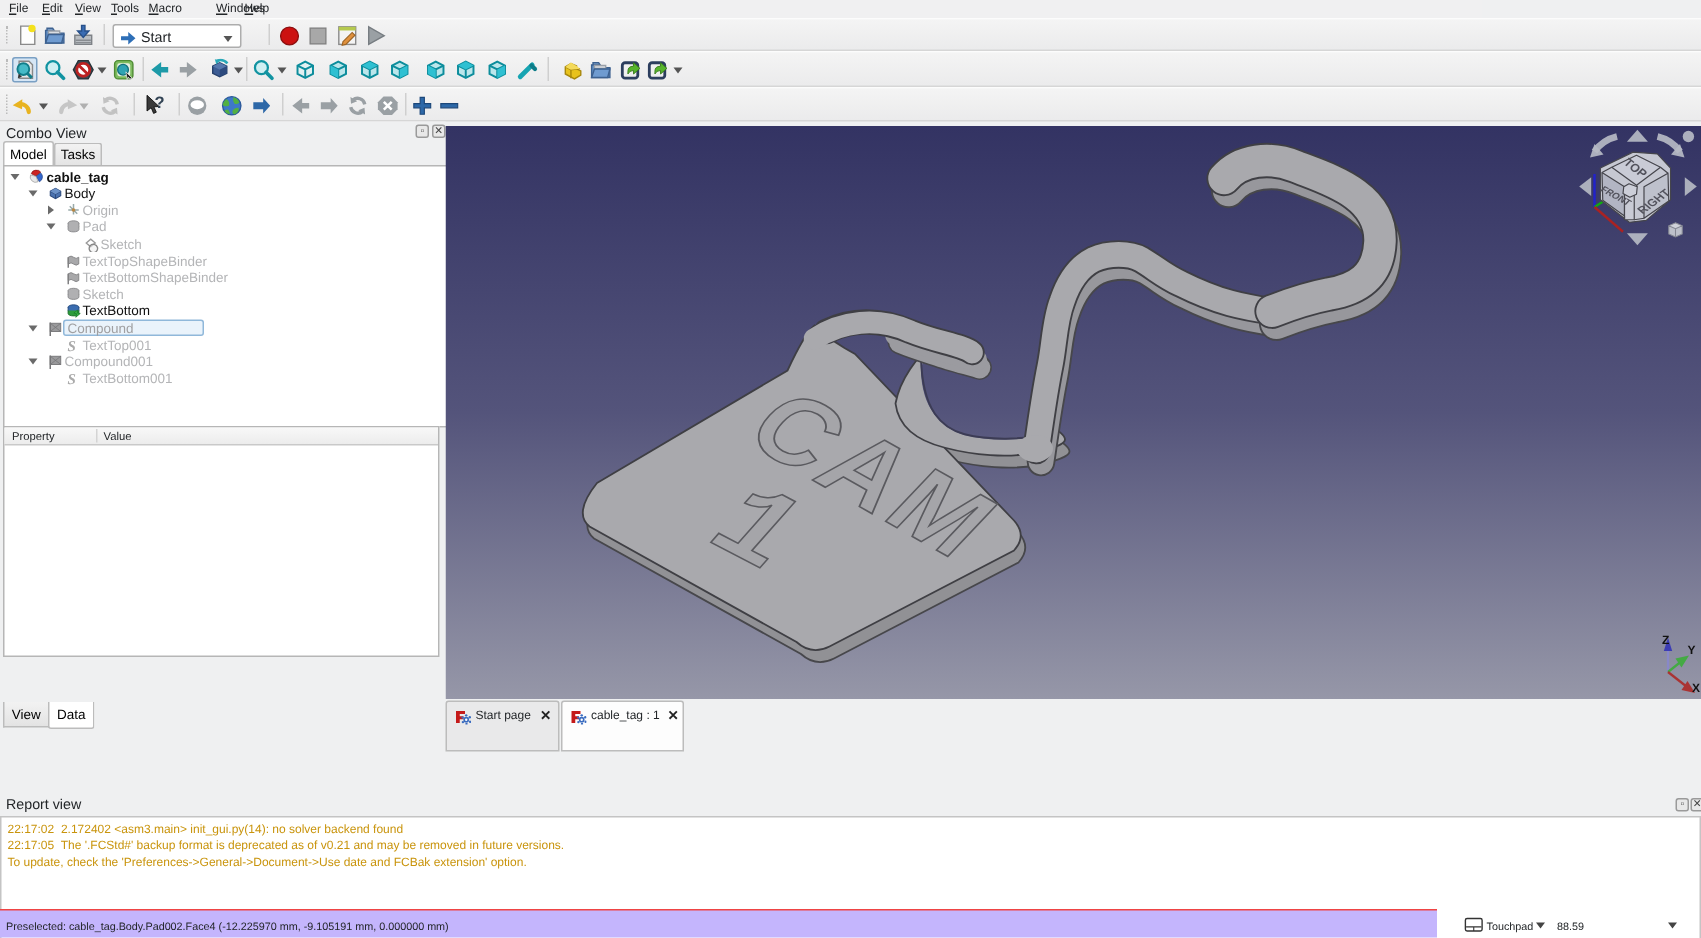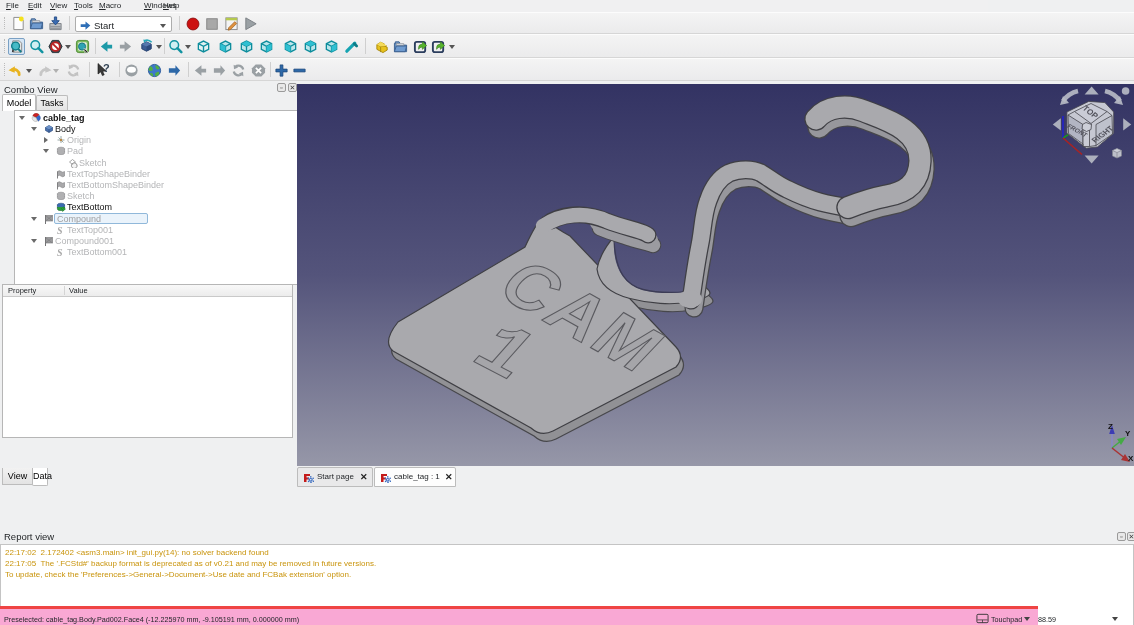--- a/index.html
+++ b/index.html
@@ -19,49 +19,49 @@
 .grip { position:absolute; width:3px; top:4px; bottom:4px; border-left:1px dotted #bbb; }
 .ico { position:absolute; }
 .dd { position:absolute; top:10px; width:0; height:0; border-left:3.2px solid transparent; border-right:3.2px solid transparent; border-top:4px solid #555; }
 .dd.dis { border-top-color:#b0b0b0; }
 
 #dock { left:0; top:81px; width:297px; height:406px; background:#eff0f1; }
 #cvtitle { left:4px; top:3px; font-size:9.5px; color:#232629; }
 .winbtn { position:absolute; top:2px; width:9px; height:9px; border:1px solid #9a9a9a; border-radius:2px; background:#e8e8e8; font-size:7px; line-height:7px; text-align:center; color:#444; }
 .tab { position:absolute; border:1px solid #bcbcbc; border-bottom:none; border-radius:2px 2px 0 0; text-align:center; background:linear-gradient(#f2f2f2,#e3e3e3); }
 .tab.sel { background:#fff; }
-#treebox { left:2px; top:29px; width:342px; height:175px; background:#fff; border:1px solid #b6b6b6; overflow:hidden;margin-left:12px; }
+#treebox { left:2px; top:29px; width:342px; height:175px; background:#fff; border:1px solid #b6b6b6; overflow:hidden; }
 .trow { position:absolute; height:11px; font-size:9px; line-height:11px; white-space:nowrap; color:#b4b5b7; }
 .trow b.k { color:#111; font-weight:bold; }
 .trow .k2 { color:#111; }
 .exp { position:absolute; width:0; height:0; }
 .expd { border-left:3.5px solid transparent; border-right:3.5px solid transparent; border-top:4.5px solid #6a6a6a; margin-top:3px; }
 .expr { border-top:3.5px solid transparent; border-bottom:3.5px solid transparent; border-left:4.5px solid #6a6a6a; margin-top:2px; }
 .ticon { position:absolute; width:10px; height:10px; top:0px; }
 #propbox { left:2px; top:203px; width:291px; height:154px; background:#fff; border:1px solid #b6b6b6; }
 #prophdr { position:absolute; left:0; top:0; width:100%; height:12px; background:linear-gradient(#f8f8f8,#ececec); border-bottom:1px solid #c9c9c9; font-size:7.5px; color:#232629; }
 #prophdr .c1 { position:absolute; left:5px; top:1px; }
 #prophdr .c2 { position:absolute; left:66px; top:1px; }
 #prophdr .dv { position:absolute; left:61px; top:1px; bottom:1px; width:1px; background:#d4d4d4; }
 
 #vdtabs { left:0px; top:386px; width:297px; height:20px; font-size:9px; }
 
 #viewport { left:297px; top:84px; width:837px; height:382px; }
 
 #doctabs { left:297px; top:466px; width:837px; height:21px; background:#eff0f1; font-size:8px; color:#232629; }
-.dtab { position:absolute; top:1px; height:20px; border:1px solid #bcbcbc; border-radius:2px 2px 0 0; background:#e9e9ea; }
+.dtab { position:absolute; top:1px; height:34px; border:1px solid #bcbcbc; border-radius:2px 2px 0 0; background:#e9e9ea; }
 .dtab.sel { background:#fdfdfd; }
 .dtab .x { font-weight:bold; color:#222; font-size:9px; }
 
 #report { left:0; top:487px; width:1134px; height:119px; background:#eff0f1;margin-top:42px; }
 #rtitle { position:absolute; left:4px; top:2px; font-size:9.5px; color:#232629; }
 #rbody { position:absolute; left:0px; top:15px; width:1134px; height:104px; background:#fff; border:1px solid #c4c4c4; font-size:8px; color:#c9940c; }
 #rbody div { position:absolute; left:4px; white-space:nowrap; }
 
-#status { left:0; top:606px; width:1038px; height:19px; background:#f9a8d4; border-top:3px solid #ef4444; font-size:7.2px; color:#232629; }
+#status { left:0; top:606px; width:958px; height:19px; background:#c4b5fd; border-top:1px solid #ef4444; font-size:7.2px; color:#232629; }
 </style>
 </head>
 <body>
 <div id="app">
 <svg width="0" height="0" style="position:absolute">
 <defs>
 <g id="i-page">
           <path d="M3 1.5 h7 l3 3 V14.5 H3 Z" fill="#fdfdfd" stroke="#8a8a8a"></path>
           <circle cx="11" cy="3.2" r="2.6" fill="#f4e11c"></circle>
         </g>
@@ -267,21 +267,21 @@
       </svg>
 <svg class="ico" style="left:205px;top:4px" width="14" height="14" viewBox="0 0 16 16">
         <use href="#i-stop"></use>
       </svg>
 <svg class="ico" style="left:224px;top:3px" width="15" height="15" viewBox="0 0 16 16">
         <use href="#i-edit"></use>
       </svg>
 <svg class="ico" style="left:243px;top:3px" width="15" height="15" viewBox="0 0 16 16">
         <use href="#i-play"></use>
       </svg>
-<div style="position:absolute;left:75px;top:3px;width:97px;height:16px;background:#fff;border:1px solid #adadad;border-radius:2px;">
+<div style="position:absolute;left:75px;top:3px;width:86px;height:16px;background:#fff;border:1px solid #adadad;border-radius:2px;">
   <svg width="11" height="11" style="position:absolute;left:4px;top:3px" viewBox="0 0 16 16">
           <path d="M1 6h7V2l7 6-7 6v-4H1z" fill="#2e6fb7"></path>
         </svg>
   <span style="position:absolute;left:18px;top:3px;font-size:9.5px;color:#232629">Start</span>
   <div style="position:absolute;right:5px;top:7px;width:0;height:0;border-left:3.5px solid transparent;border-right:3.5px solid transparent;border-top:4px solid #555"></div>
 </div>
 <div class="sep" style="left:179px"></div>
 </div>
 
 <div id="tb2" class="tb abs">
@@ -507,21 +507,21 @@
   </div>
   <div id="propbox" class="abs">
     <div id="prophdr">
           <span class="c1">Property</span>
           <span class="c2">Value</span>
           <span class="dv"></span>
         </div>
   </div>
   <div id="vdtabs" class="abs">
     <div class="tab" style="left:2px;top:1px;width:31px;height:17px;line-height:16px;border-radius:0 0 0 0;border-top:none;border-bottom:1px solid #bcbcbc;">View</div>
-    <div class="tab sel" style="left:32px;top:1px;width:16px;height:18px;line-height:17px;border-radius:0 0 2px 2px;border-top:none;border-bottom:1px solid #bcbcbc;">Data</div>
+    <div class="tab sel" style="left:32px;top:1px;width:31px;height:18px;line-height:17px;border-radius:0 0 2px 2px;border-top:none;border-bottom:1px solid #bcbcbc;">Data</div>
   </div>
 </div>
 
 <div id="viewport" class="abs">
 <svg width="837" height="382" viewBox="0 0 837 382">
 <defs>
 <linearGradient id="bg" x1="0" y1="0" x2="0" y2="382" gradientUnits="userSpaceOnUse">
 <stop offset="0" stop-color="#333363"></stop>
 <stop offset="0.5" stop-color="#54547b"></stop>
 <stop offset="1" stop-color="#9697a8"></stop>

